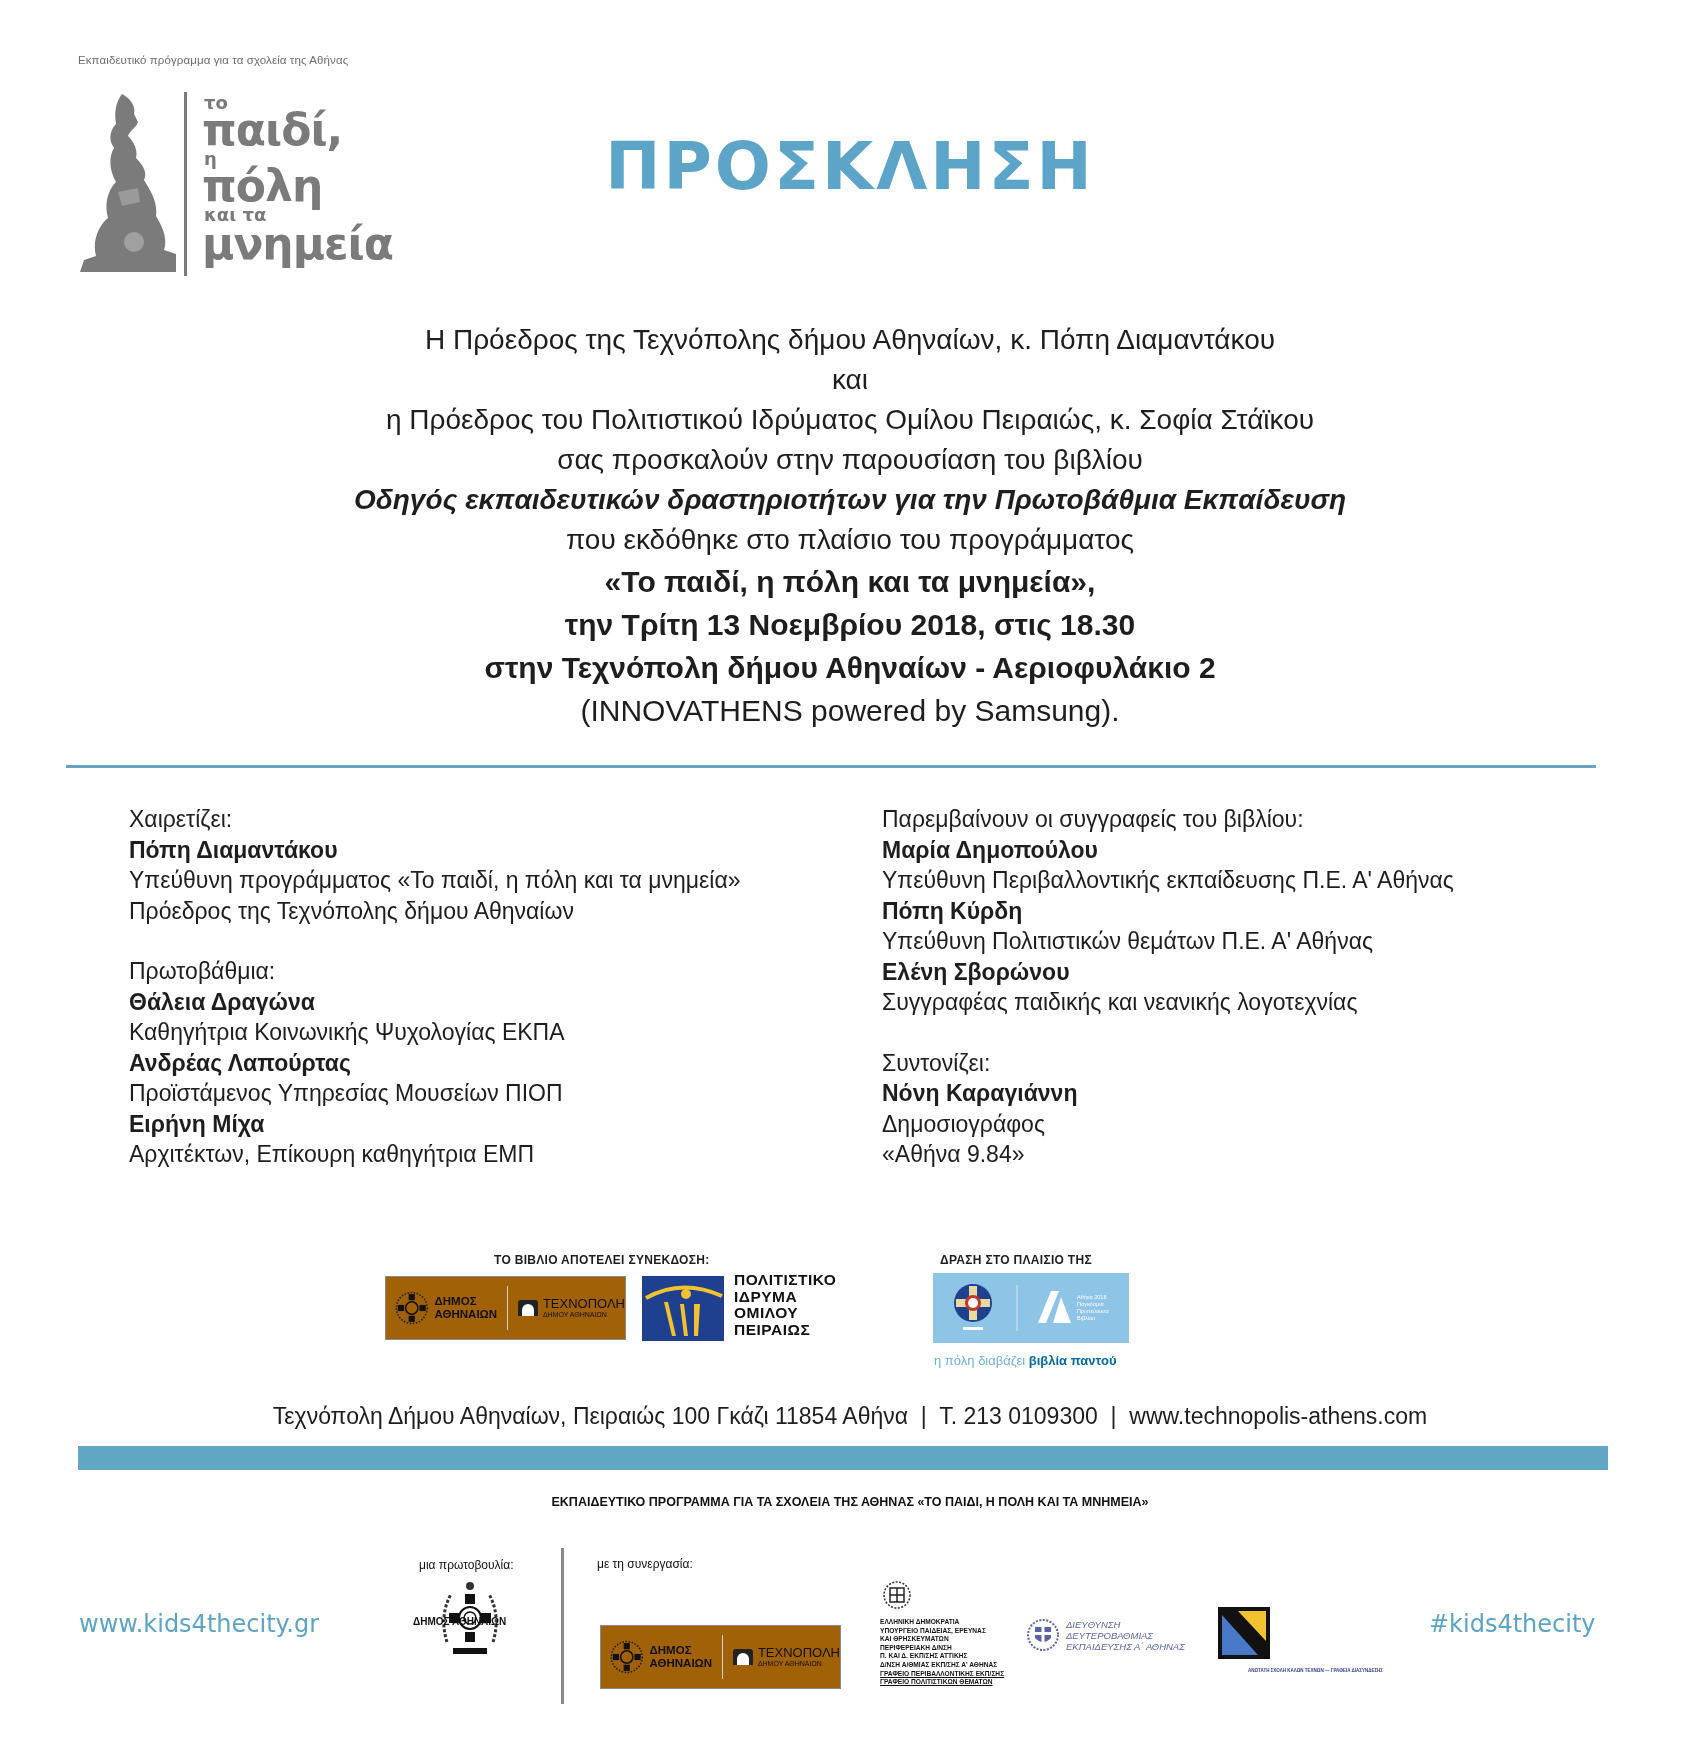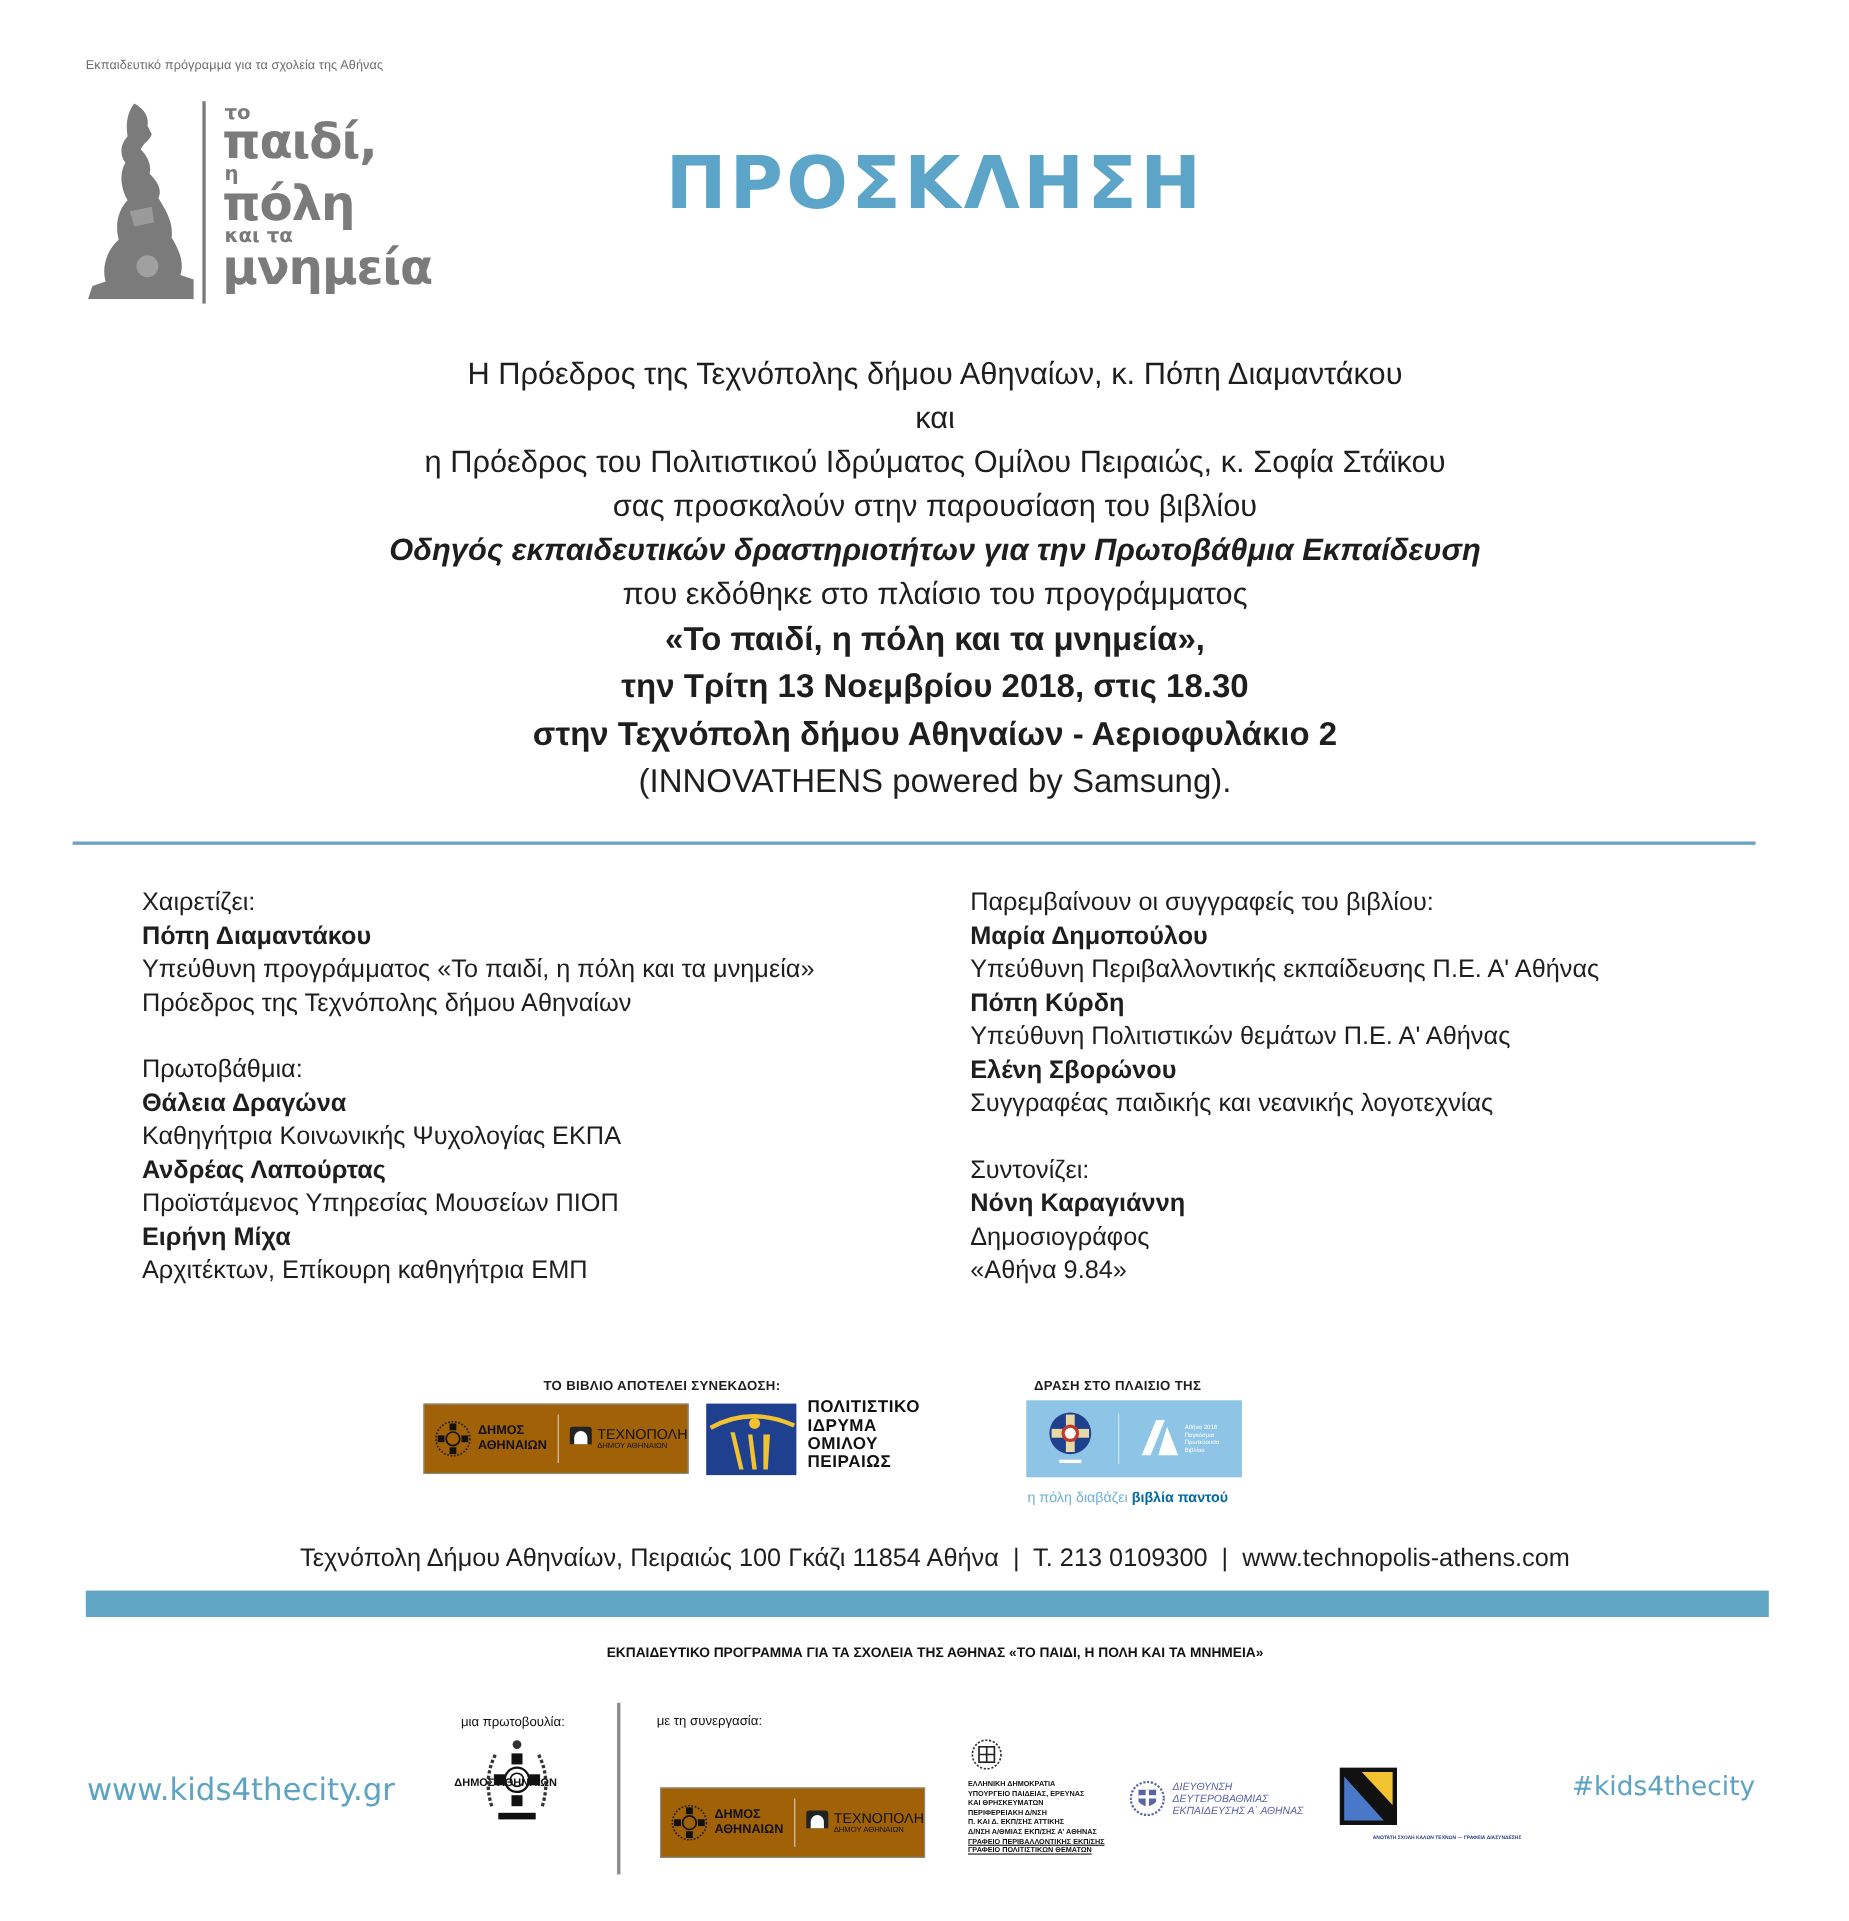--- a/index.html
+++ b/index.html
@@ -41,41 +41,41 @@
 
   
   .small-cap { font-size: 12px; font-weight: bold; color: #1e1e1e; letter-spacing: 0.3px; }
   .coed-label { left: 494px; top: 1253px; }
   .action-label { left: 940px; top: 1253px; }
 
   .dimos-box { border: 1.5px solid #8a8a8a; background: #a16207; display: flex; align-items: center; box-sizing: border-box; }
   .dimos-box .emblem { width: 46px; height: 46px; margin-left: 8px; position: relative; }
   .dimos-box .dname { font-size: 11.5px; font-weight: bold; line-height: 13px; margin-left: 5px; color: #111; }
   .dimos-box .vdiv { width: 1px; height: 44px; background: #cfcfcf; margin: 0 10px; }
-  .dimos-box .tech { display: flex; align-items: flex-start; }
+  .dimos-box .tech { display: flex; align-items: center; }
   .dimos-box .tech-ico { width: 20px; height: 16px; background: #222; margin-right: 5px; border-radius: 3px 3px 0 0; position: relative; }
   .dimos-box .tech-ico::after { content: ""; position: absolute; left: 4px; top: 4px; width: 12px; height: 12px; background: #fff; border-radius: 6px 6px 0 0; }
   .dimos-box .tech-t { font-size: 13px; line-height: 13px; color: #111; }
   .dimos-box .tech-s { font-size: 7px; line-height: 9px; color: #111; }
 
   .piop-logo { left: 642px; top: 1276px; display: flex; align-items: flex-start; }
   .piop-sq { width: 82px; height: 65px; background: #1f3f8f; position: relative; overflow: hidden; }
   .piop-text { margin-left: 10px; font-size: 15.5px; font-weight: bold; line-height: 16.5px; color: #111; letter-spacing: 0.5px; margin-top: -4px; }
 
   .action-logo { left: 933px; top: 1273px; width: 196px; height: 70px; background: #8ec4e6; }
   .action-sub { left: 934px; top: 1353px; font-size: 13px; color: #6fb2d6; }
   .action-sub b { color: #0369a1; }
 
   .contact { left: 0; width: 1700px; top: 1403px; text-align: center; font-size: 23px; color: #1e1e1e; }
   .bluebar { left: 78px; top: 1446px; width: 1530px; height: 24px; background: #62a6c6; }
 
   .program-line { left: 0; width: 1700px; top: 1495px; text-align: center; font-size: 12.5px; font-weight: bold; color: #111; }
 
   
-  .kids-url { left: 79px; top: 1610px; font-size: 28px; color: #5da3c4; font-family: "DejaVu Sans", sans-serif; }
+  .kids-url { left: 79px; top: 1610px; font-size: 24px; color: #5da3c4; font-family: "DejaVu Sans", sans-serif; }
   .kids-hash { left: 1429px; top: 1610px; font-size: 24px; color: #5da3c4; font-family: "DejaVu Sans", sans-serif; }
   .initiative-label { left: 419px; top: 1558px; font-size: 12px; color: #111; }
   .initiative-emblem { left: 437px; top: 1580px; width: 66px; height: 80px; }
   .initiative-name { left: 413px; top: 1616px; font-size: 10px; font-weight: bold; color: #111; }
   .bottom-vdiv { left: 561px; top: 1548px; width: 3px; height: 156px; background: #8a8a8a; }
   .collab-label { left: 597px; top: 1557px; font-size: 12px; color: #111; }
 
   .ministry { left: 880px; top: 1580px; }
   .ministry-emblem { width: 30px; height: 30px; margin-left: 2px; }
   .ministry-text { font-size: 6.6px; font-weight: bold; line-height: 8.6px; color: #111; margin-top: 4px; }

